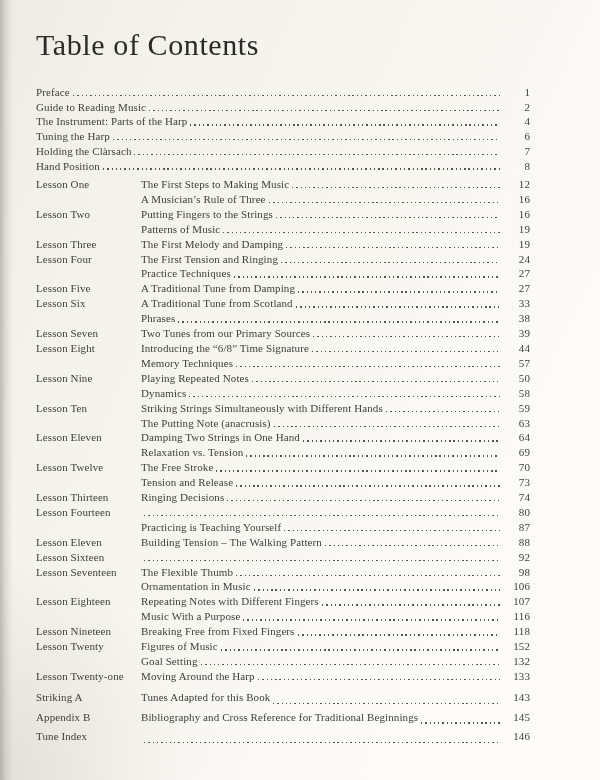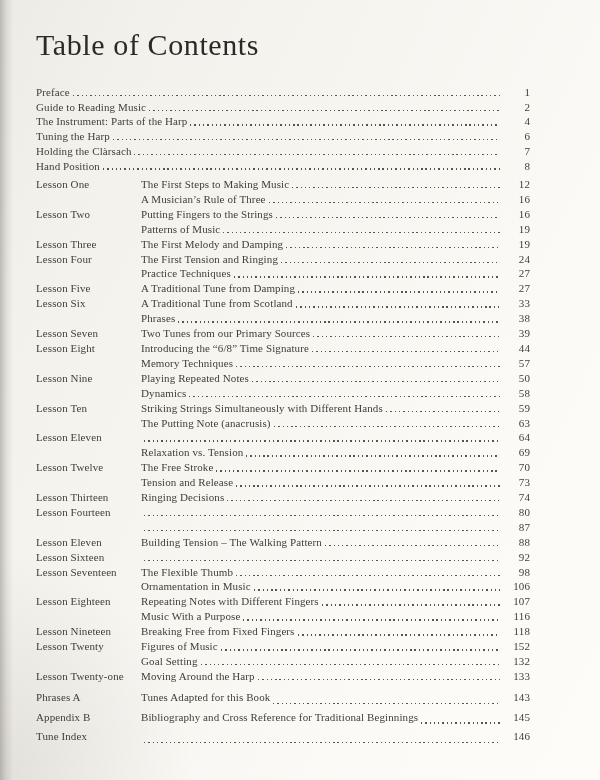--- a/index.html
+++ b/index.html
@@ -210,20 +210,21 @@
 
   <div class="row">
     <span class="l"></span>
     <span class="t">The Putting Note (anacrusis)</span>
     <span class="leader"></span>
     <span class="p">63</span>
   </div>
 
   <div class="row">
     <span class="l">Lesson Eleven</span>
+    <span class="t">Damping Two Strings in One Hand</span>
     <span class="leader"></span>
     <span class="p">64</span>
   </div>
 
   <div class="row">
     <span class="l"></span>
     <span class="t">Relaxation vs. Tension</span>
     <span class="leader"></span>
     <span class="p">69</span>
   </div>
@@ -250,20 +251,21 @@
   </div>
 
   <div class="row">
     <span class="l">Lesson Fourteen</span>
     <span class="leader"></span>
     <span class="p">80</span>
   </div>
 
   <div class="row">
     <span class="l"></span>
+    <span class="t">Practicing is Teaching Yourself</span>
     <span class="leader"></span>
     <span class="p">87</span>
   </div>
 
   <div class="row">
     <span class="l">Lesson Eleven</span>
     <span class="t">Building Tension – The Walking Pattern</span>
     <span class="leader"></span>
     <span class="p">88</span>
   </div>
@@ -326,21 +328,21 @@
   <div class="row">
     <span class="l">Lesson Twenty-one</span>
     <span class="t">Moving Around the Harp</span>
     <span class="leader"></span>
     <span class="p">133</span>
   </div>
 </div>
 
   <div class="toc toc-back">
   <div class="row">
-    <span class="l">Phrases A</span>
+    <span class="l">Striking A</span>
     <span class="t">Tunes Adapted for this Book</span>
     <span class="leader"></span>
     <span class="p">143</span>
   </div>
 
   <div class="row">
     <span class="l">Appendix B</span>
     <span class="t">Bibliography and Cross Reference for Traditional Beginnings</span>
     <span class="leader"></span>
     <span class="p">145</span>

